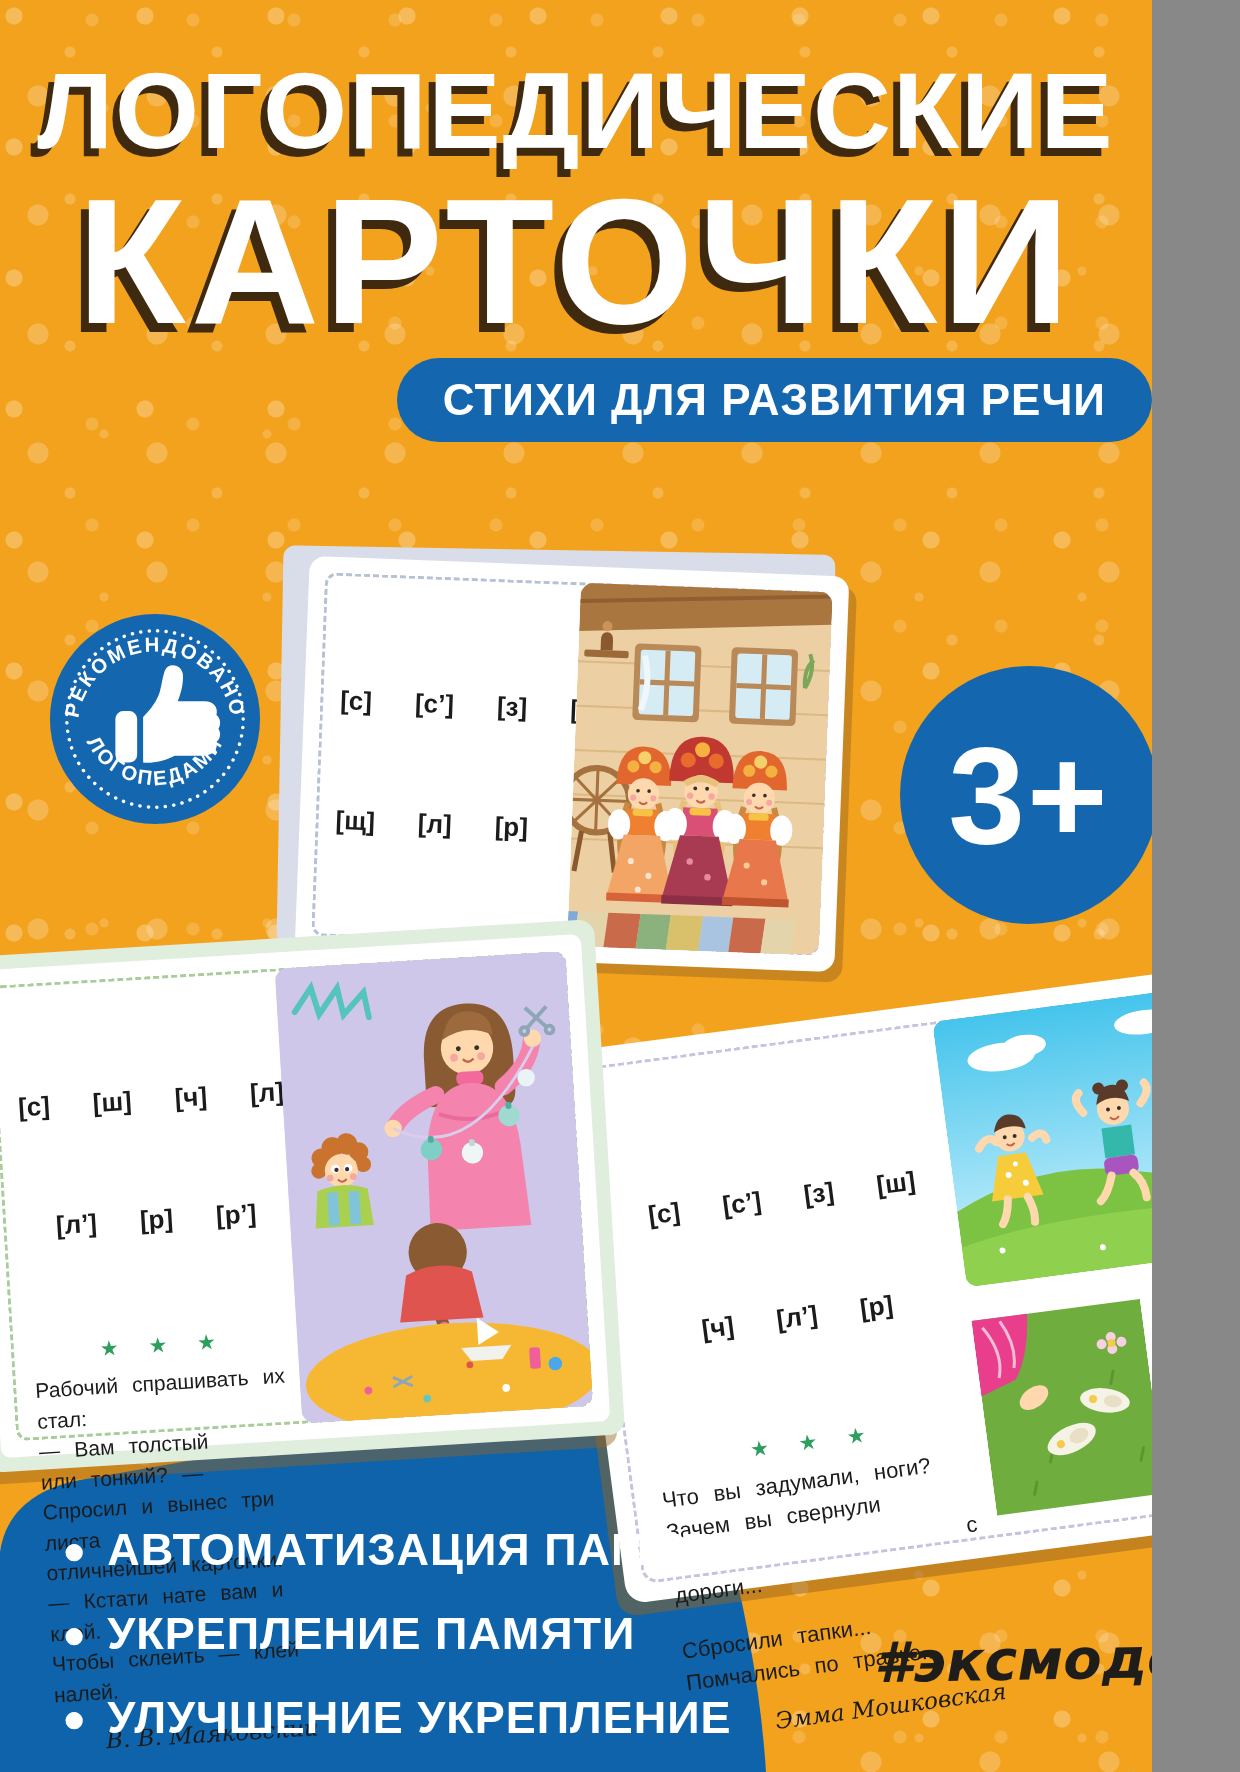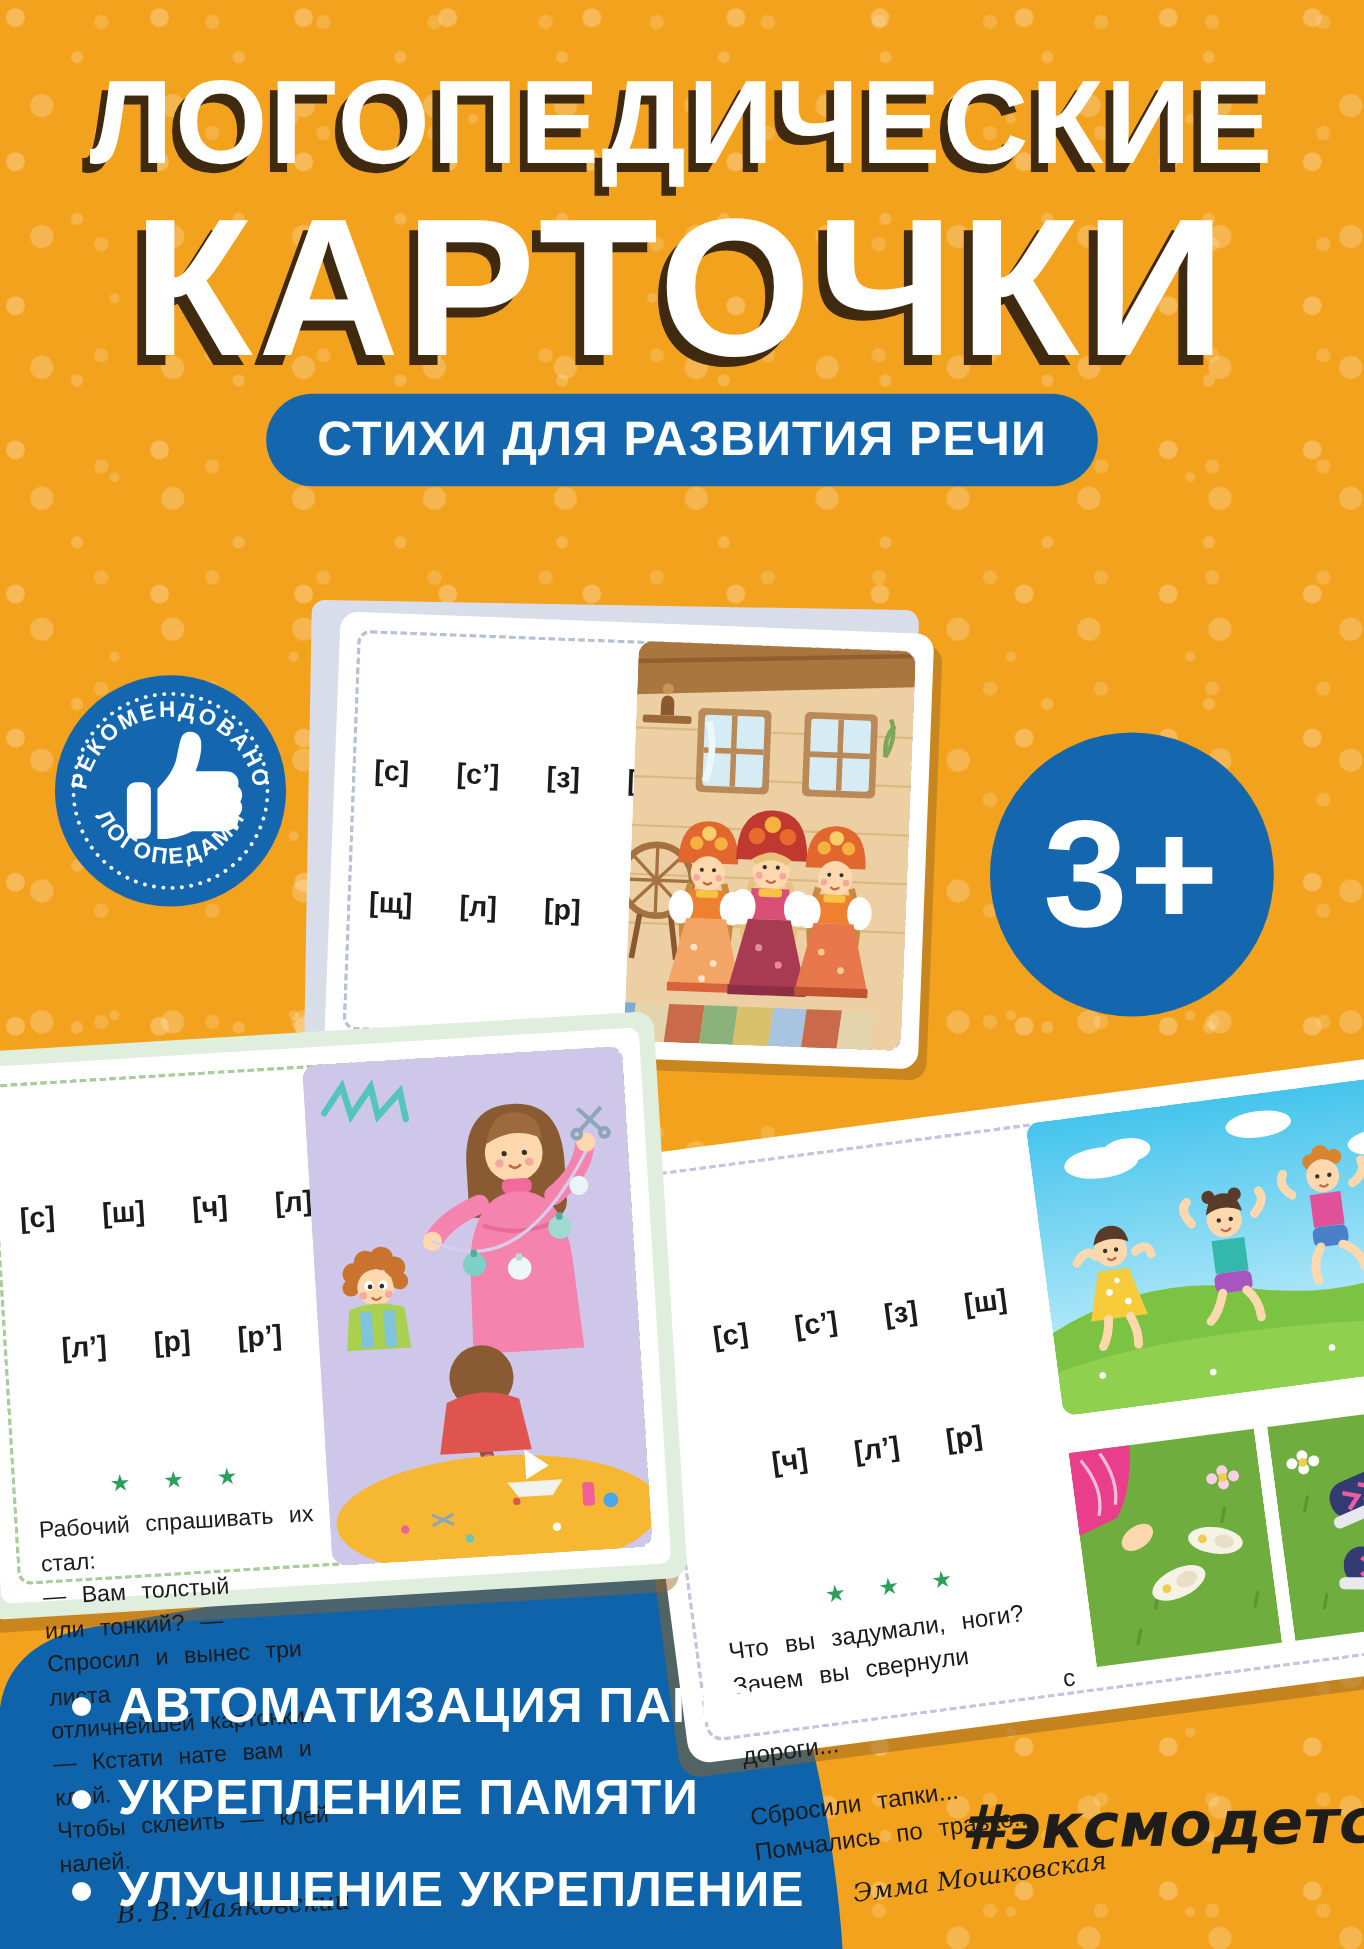--- a/index.html
+++ b/index.html
@@ -1,33 +1,33 @@
 <!DOCTYPE html>
 <html><head>
 <meta charset="utf-8">
 <style>
   html,body{margin:0;padding:0;background:#888;}
   .page{
-    position:relative;width:1240px;height:1772px;overflow:hidden;
+    position:relative;width:1152px;height:1772px;overflow:hidden;
     background-color:#F3A21E;
     background-image:
       radial-gradient(circle at 14px 16px, rgba(255,255,255,.26) 8px, transparent 9px),
       radial-gradient(circle at 70px 52px, rgba(255,255,255,.20) 5px, transparent 6px),
       radial-gradient(circle at 38px 96px, rgba(255,255,255,.22) 10px, transparent 11px),
       radial-gradient(circle at 104px 108px, rgba(255,255,255,.18) 4px, transparent 5px),
       radial-gradient(circle at 92px 20px, rgba(255,255,255,.16) 6px, transparent 7px);
     background-size:131px 131px,147px 147px,119px 119px,163px 163px,101px 101px;
     font-family:"Liberation Sans",sans-serif;
   }
   
   .title{position:absolute;left:0;top:54px;width:100%;text-align:center;z-index:2;color:#fff;font-weight:bold;}
   .title-line1{font-size:108px;letter-spacing:2px;line-height:1.05;text-shadow:-7px 8px 0 #3f2a10;}
   .title-line2{font-size:178px;letter-spacing:5px;line-height:1.0;margin-top:6px;text-shadow:-8px 9px 0 #3f2a10;}
   
-  .banner-row{position:absolute;left:0;top:358px;width:100%;text-align:center;z-index:2;}
+  .banner-row{position:absolute;left:0;top:358px;width:100%;text-align:right;z-index:2;}
   .banner{display:inline-block;background:#1467AF;color:#fff;font-weight:bold;font-size:44px;
     letter-spacing:1px;padding:17px 46px;border-radius:44px;}
   .editor{position:absolute;left:0;top:462px;width:100%;text-align:center;color:#fff;
     font-weight:bold;font-size:41px;z-index:2;}
   
   .badge{position:absolute;left:46px;top:610px;width:218px;height:218px;z-index:6;}
   
   .age-badge{position:absolute;left:900px;top:666px;width:258px;height:258px;border-radius:50%;
     background:#1467AF;z-index:7;display:flex;align-items:center;justify-content:center;}
   .age-badge span{color:#fff;font-weight:bold;font-size:138px;letter-spacing:2px;}

